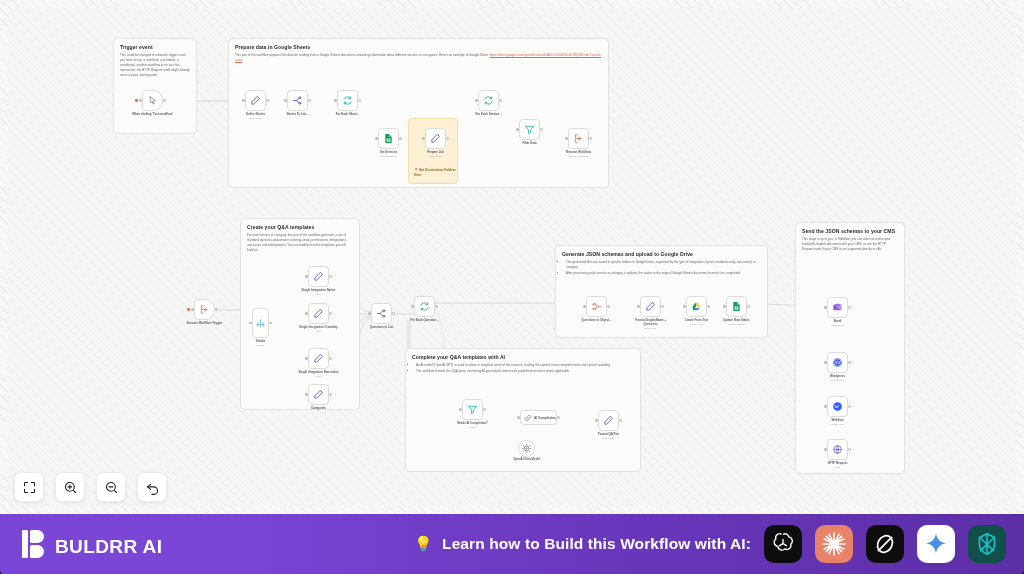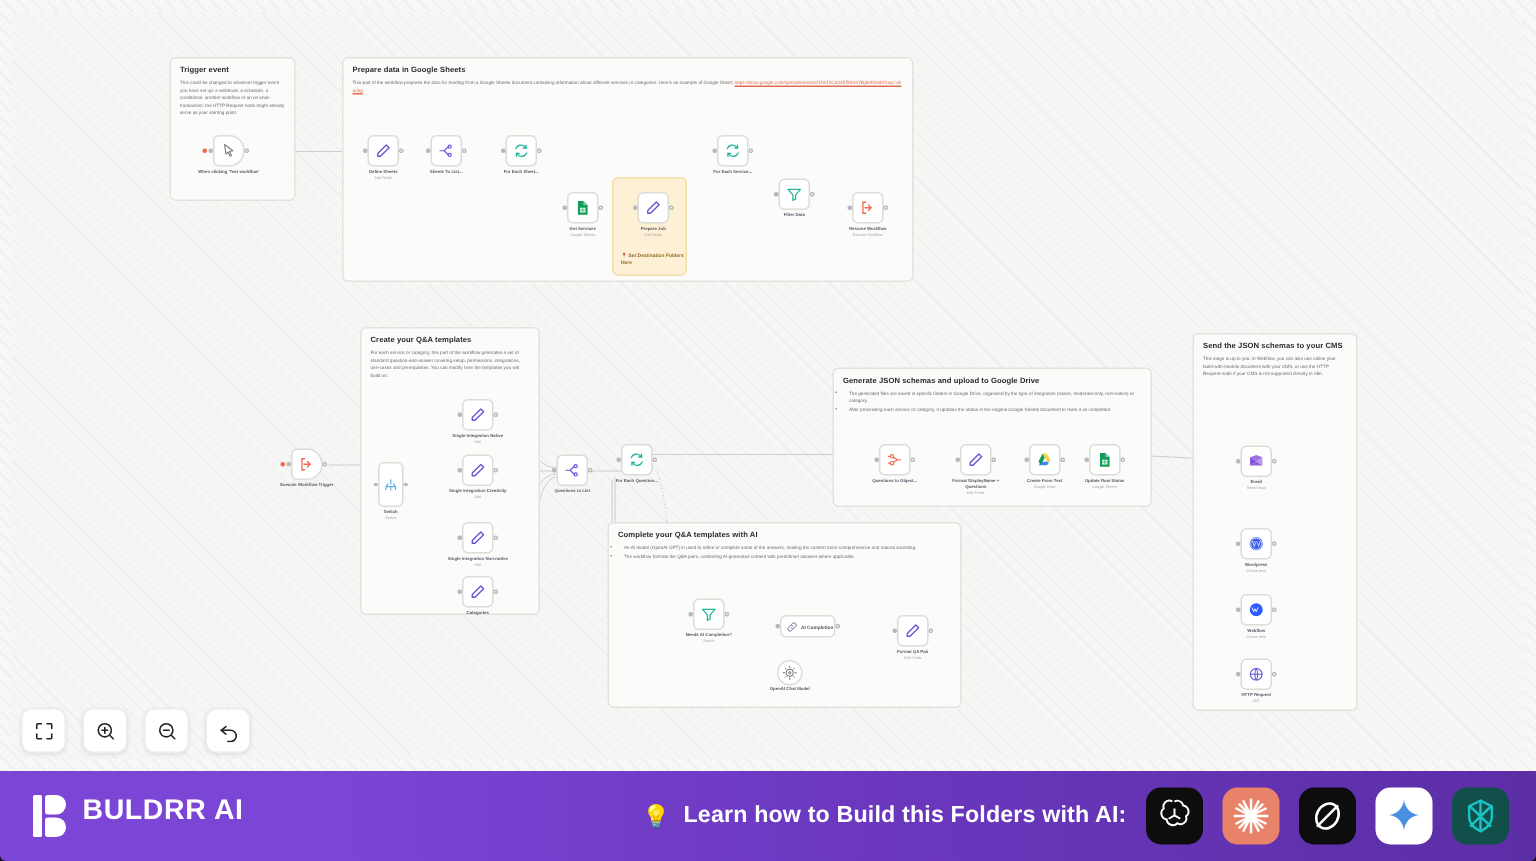--- a/index.html
+++ b/index.html
@@ -79,21 +79,21 @@
   }
   .tool-btn svg { width:15px; height:15px; stroke:#222; stroke-width:1.7;
                   fill:none; stroke-linecap:round; stroke-linejoin:round; }
 
   
   #footer {
     position:absolute; left:0; bottom:0; width:1024px; height:60px;
     background:linear-gradient(90deg,#7b45d6 0%,#7b45d6 22%,#6b38bf 55%,#5c2ea6 100%);
     display:flex; align-items:center; border-radius:0 0 4px 4px;
   }
-  #brand { display:flex; align-items:flex-start; gap:9px; margin-left:22px; }
+  #brand { display:flex; align-items:flex-end; gap:9px; margin-left:22px; }
   .logo-mark { width:24px; height:28px; position:relative; }
   .logo-mark .bar { position:absolute; left:0; top:0; width:6px; height:28px; background:#fff; border-radius:1px; }
   .logo-mark .b1 { position:absolute; left:8px; top:0; width:14px; height:12.5px;
                    background:#fff; border-radius:2px 7px 7px 2px; }
   .logo-mark .b2 { position:absolute; left:8px; top:15px; width:14px; height:13px;
                    background:#fff; border-radius:2px 7px 7px 2px; }
   #brand-text { color:#fff; font-size:19px; font-weight:bold; letter-spacing:.4px; }
   #cta { margin-left:auto; display:flex; align-items:center; gap:9px; margin-right:18px; }
   #bulb { font-size:15px; }
   #cta-text { color:#fff; font-size:15.5px; font-weight:bold; letter-spacing:.1px; }
@@ -627,21 +627,21 @@
     <div id="brand">
       <div class="logo-mark">
         <div class="bar"></div>
           <div class="b1"></div>
           <div class="b2"></div>
       </div>
       <div id="brand-text">BULDRR AI</div>
     </div>
     <div id="cta">
       <span id="bulb">💡</span>
-      <span id="cta-text">Learn how to Build this Folders with AI:</span>
+      <span id="cta-text">Learn how to Build this Workflow with AI:</span>
       <div class="ai-logo" style="background:#0d0d0d">
         <svg viewBox="0 0 24 24" fill="none" stroke="#fff" stroke-width="1.2">
           <path d="M12 3.2c1.6-1 3.6-.6 4.7.9.3.4.5.9.6 1.4 1.5.2 2.8 1.3 3.2 2.8.4 1.5-.2 3-1.4 3.9.5 1.4.1 3-1.1 4-1.2 1-2.9 1.1-4.2.3-1.1 1.1-2.7 1.4-4.1.9-1.4-.5-2.4-1.8-2.5-3.3-1.5-.2-2.8-1.3-3.2-2.8-.4-1.5.2-3 1.4-3.9-.5-1.4-.1-3 1.1-4 1.2-1 2.9-1.1 4.2-.3"></path>
           <path d="M12 7.4v4.2l3.6 2.1M12 11.6l-3.6 2.1"></path>
         </svg>
       </div>
       <div class="ai-logo" style="background:#e8836a">
         <svg viewBox="0 0 24 24" stroke="#fff" stroke-width="1.5" stroke-linecap="round">
           <path d="M12 2v20M2 12h20M4.9 4.9l14.2 14.2M19.1 4.9L4.9 19.1M7.4 3l9.2 18M16.6 3L7.4 21M3 7.4l18 9.2M3 16.6l18-9.2"></path>
         </svg>

